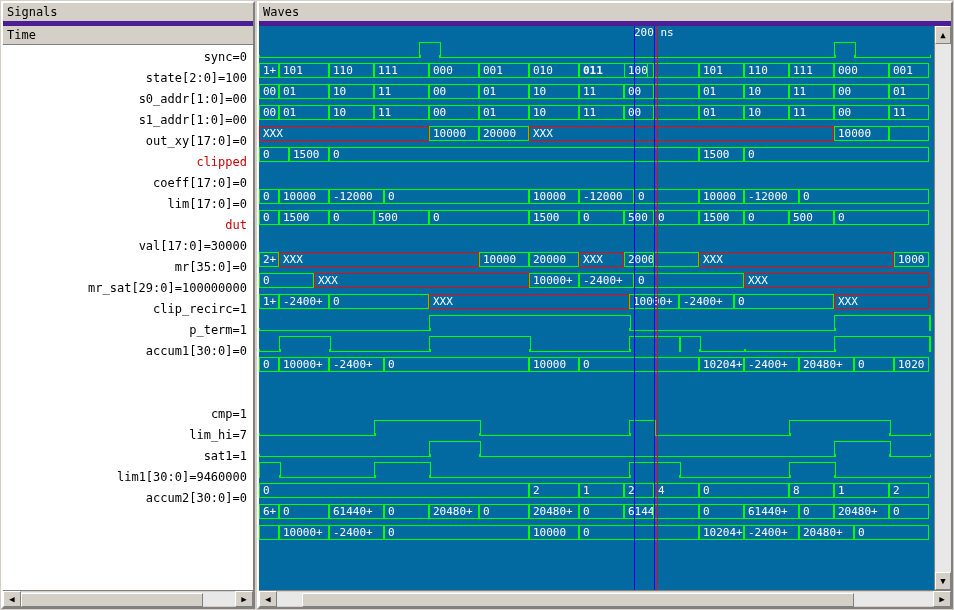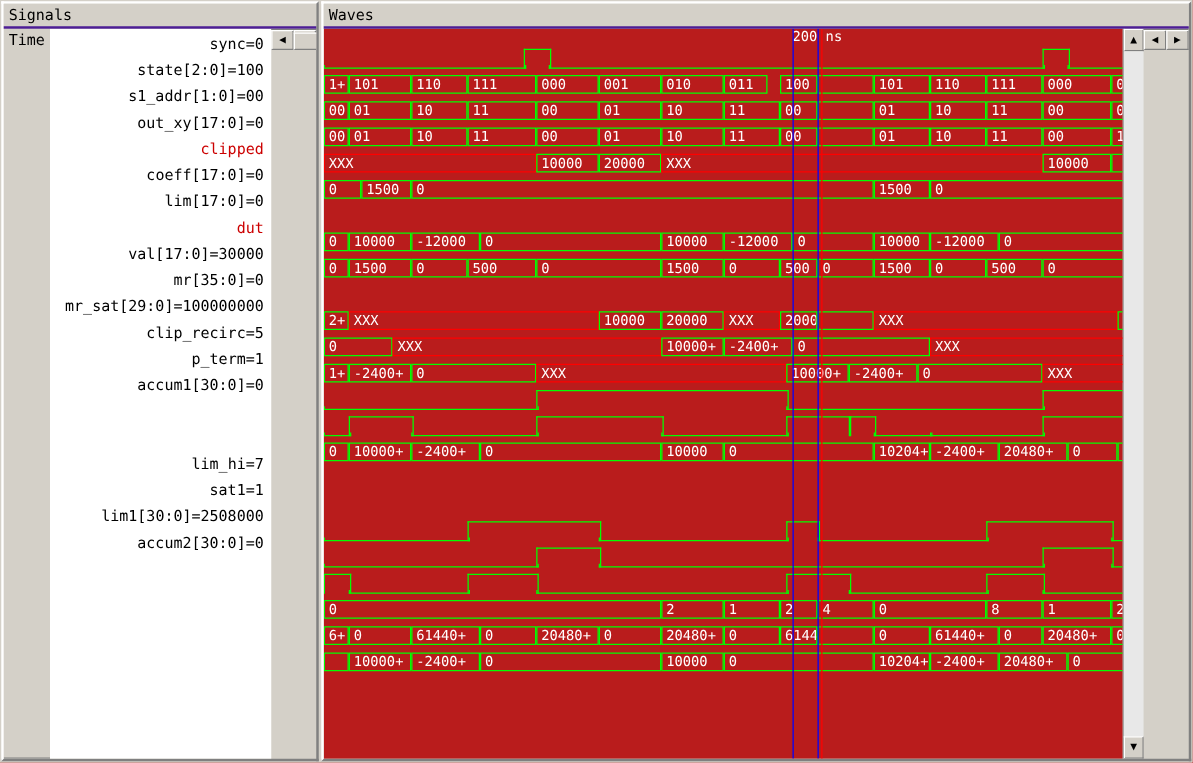--- a/index.html
+++ b/index.html
@@ -1,31 +1,31 @@
 <!DOCTYPE html>
 <html><head>
 <meta charset="utf-8">
 <style>
 html,body{margin:0;padding:0;font-family:"DejaVu Sans Mono","Courier New",monospace;font-size:12px;background:#d4d0c8;color:#000;height:100%;overflow:hidden}
 .app{display:flex;height:100vh}
 .panel{display:flex;flex-direction:column;border:2px solid;border-color:#fff #808080 #808080 #fff;background:#d4d0c8;margin:1px}
 .signals{width:250px}
 .waves{flex:1}
-.panel-title{background:#d4d0c8;padding:2px 4px;border-bottom:2px solid #4c1d95;font-size:12px}
-.panel-body{flex:1;display:flex;overflow:hidden}
+.panel-title{background:#d4d0c8;padding:2px 4px;border-bottom:5px solid #4c1d95;font-size:12px}
+.panel-body{flex:1;display:flex;flex-direction:column;overflow:hidden}
 .time-header{background:#d4d0c8;padding:2px 4px;font-size:12px;border-bottom:1px solid #808080}
 .sig-list{flex:1;background:#fff;overflow:hidden;padding:2px 0}
 .sig-row{height:21px;line-height:21px;text-align:right;padding-right:6px;white-space:nowrap;overflow:hidden}
 .sig-row.red{color:#c00}
 .hscroll{height:16px;display:flex;align-items:center;background:#d4d0c8;border-top:1px solid #808080}
 .hscroll .arrow{width:16px;height:14px;border:1px solid;border-color:#fff #808080 #808080 #fff;display:flex;align-items:center;justify-content:center;font-size:9px}
 .hscroll .track{flex:1;height:14px;background:#e8e8e8;position:relative}
 .hscroll .thumb{position:absolute;height:12px;top:1px;border:1px solid;border-color:#fff #808080 #808080 #fff;background:#d4d0c8}
 .wave-area{flex:1;display:flex;overflow:hidden}
-.wave-canvas{flex:1;background:#b91c1c;position:relative;overflow:hidden}
+.wave-canvas{flex:1;background:#0369a1;position:relative;overflow:hidden}
 .vscroll{width:16px;display:flex;flex-direction:column;background:#d4d0c8;border-left:1px solid #808080}
 .vscroll .arrow{height:16px;border:1px solid;border-color:#fff #808080 #808080 #fff;display:flex;align-items:center;justify-content:center;font-size:9px}
 .vscroll .track{flex:1;background:#e8e8e8}
 .ruler{height:14px;position:relative;color:#fff;font-size:11px}
 .ruler .tick{position:absolute;top:0}
 .wave-rows{position:relative}
 .wave-row{height:21px;position:relative}
 .bus{position:absolute;top:2px;height:15px;border:1px solid #0f0;box-sizing:border-box;color:#fff;font-size:11px;padding:0 3px;line-height:13px;white-space:nowrap;overflow:hidden}
 .bus.x{border-color:#f00}
 .bit{position:absolute;border-top:1px solid #0f0;border-right:1px solid #0f0;border-left:1px solid #0f0}
@@ -38,37 +38,39 @@
 <body>
 
 <div class="app">
   <div class="panel signals">
     <div class="panel-title">Signals</div>
     <div class="panel-body">
       <div class="time-header">Time</div>
       <div class="sig-list" id="sig-list">
           <div class="sig-row">sync=0</div>
           <div class="sig-row">state[2:0]=100</div>
+          <div class="sig-row">s0_addr[1:0]=00</div>
           <div class="sig-row">s1_addr[1:0]=00</div>
           <div class="sig-row">out_xy[17:0]=0</div>
           <div class="sig-row red">clipped</div>
           <div class="sig-row">coeff[17:0]=0</div>
           <div class="sig-row">lim[17:0]=0</div>
           <div class="sig-row red">dut</div>
           <div class="sig-row">val[17:0]=30000</div>
           <div class="sig-row">mr[35:0]=0</div>
           <div class="sig-row">mr_sat[29:0]=100000000</div>
-          <div class="sig-row">clip_recirc=5</div>
+          <div class="sig-row">clip_recirc=1</div>
           <div class="sig-row">p_term=1</div>
           <div class="sig-row">accum1[30:0]=0</div>
           <div class="sig-row"></div>
           <div class="sig-row"></div>
+          <div class="sig-row">cmp=1</div>
           <div class="sig-row">lim_hi=7</div>
           <div class="sig-row">sat1=1</div>
-          <div class="sig-row">lim1[30:0]=2508000</div>
+          <div class="sig-row">lim1[30:0]=9460000</div>
           <div class="sig-row">accum2[30:0]=0</div>
         </div>
       <div class="hscroll">
         <div class="arrow">◀</div>
         <div class="track">
             <div class="thumb" style="left:0;width:180px"></div>
           </div>
         <div class="arrow">▶</div>
       </div>
     </div>
@@ -91,21 +93,21 @@
                 <div class="bit lo" style="left: 595px; width: 75px;"></div>
               </div>
               <div class="wave-row">
                 <div class="bus" style="left: 0px; width: 20px;">1+</div>
                 <div class="bus" style="left: 20px; width: 50px;">101</div>
                 <div class="bus" style="left: 70px; width: 45px;">110</div>
                 <div class="bus" style="left: 115px; width: 55px;">111</div>
                 <div class="bus" style="left: 170px; width: 50px;">000</div>
                 <div class="bus" style="left: 220px; width: 50px;">001</div>
                 <div class="bus" style="left: 270px; width: 50px;">010</div>
-                <div class="bus" style="left: 320px; width: 35px;">011</div>
+                <div class="bus" style="left: 320px; width: 69px; font-weight: bold;">011</div>
                 <div class="bus" style="left: 365px; width: 30px;">100</div>
                 <div class="bus" style="left: 395px; width: 45px;"></div>
                 <div class="bus" style="left: 440px; width: 45px;">101</div>
                 <div class="bus" style="left: 485px; width: 45px;">110</div>
                 <div class="bus" style="left: 530px; width: 45px;">111</div>
                 <div class="bus" style="left: 575px; width: 55px;">000</div>
                 <div class="bus" style="left: 630px; width: 40px;">001</div>
               </div>
               <div class="wave-row">
                 <div class="bus" style="left: 0px; width: 20px;">00</div>

